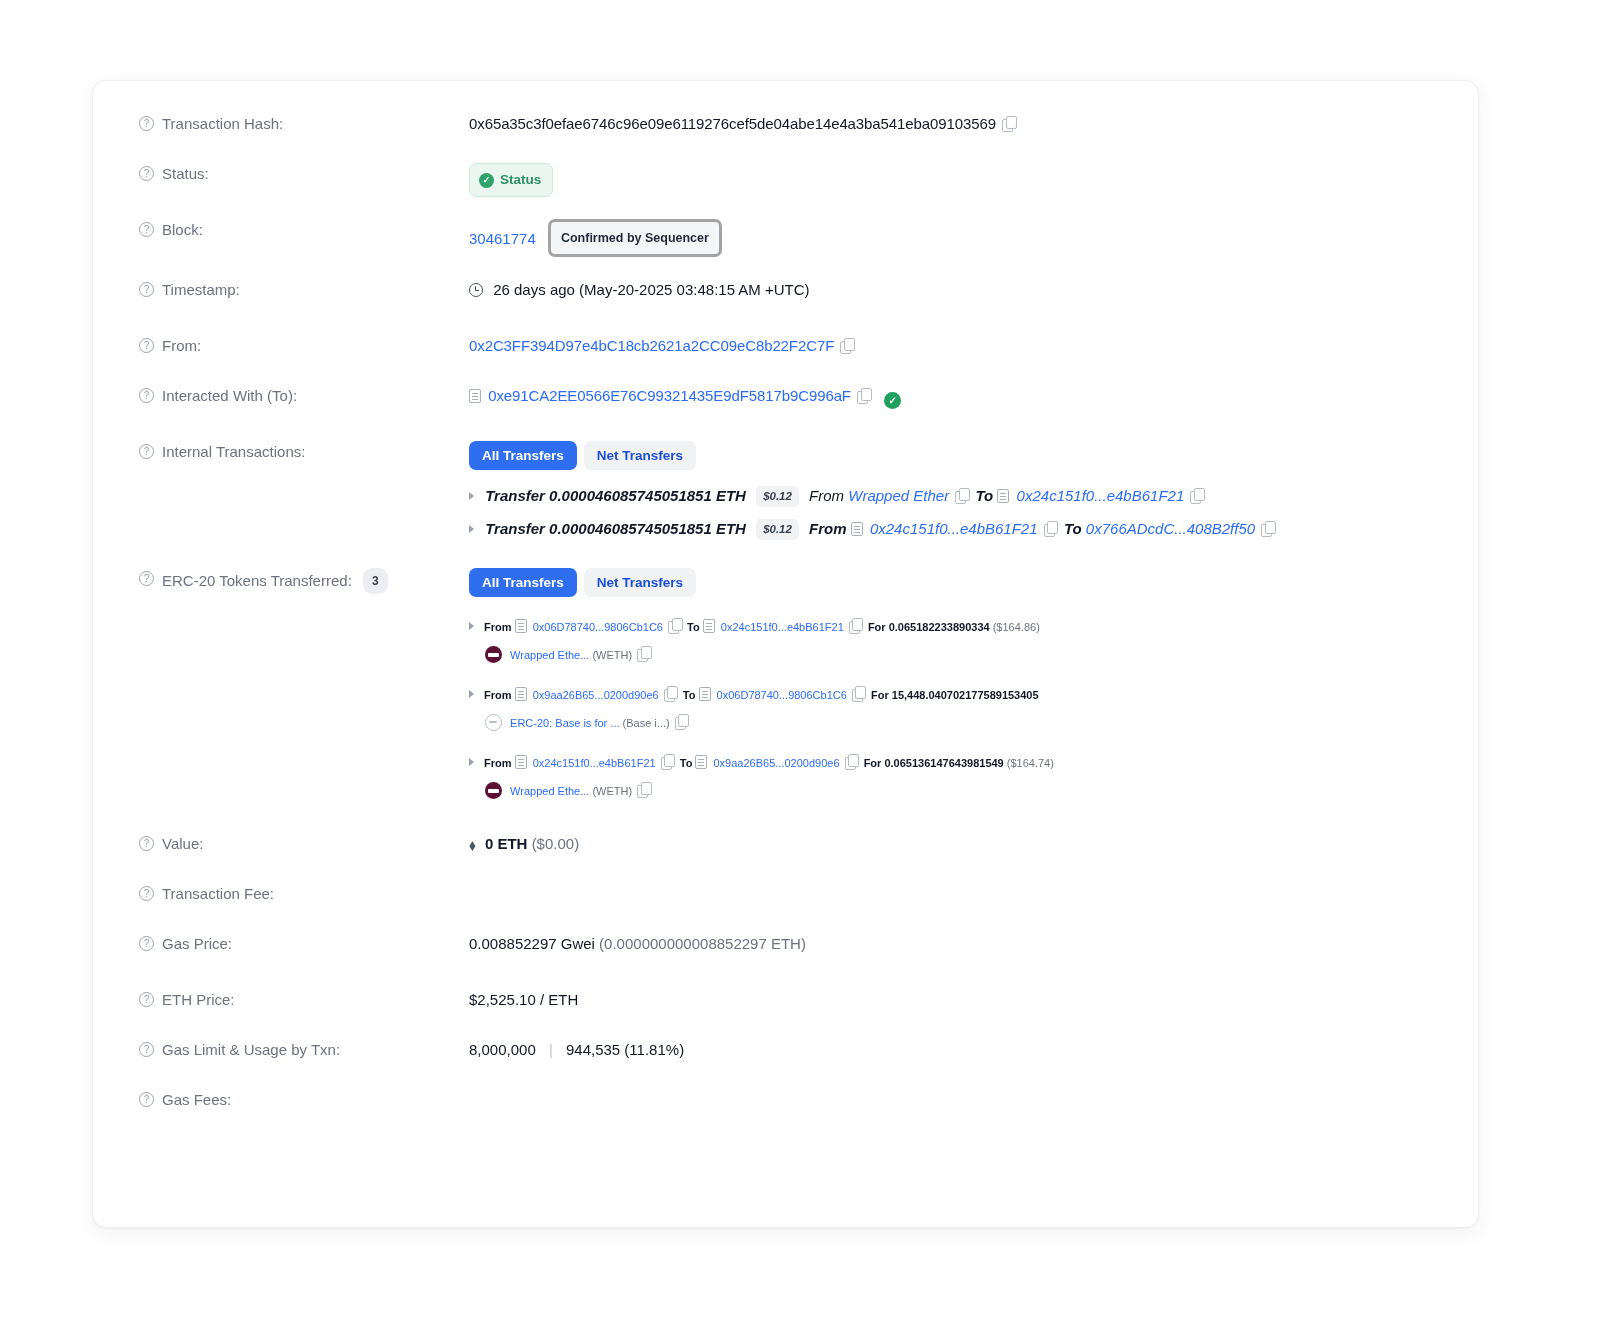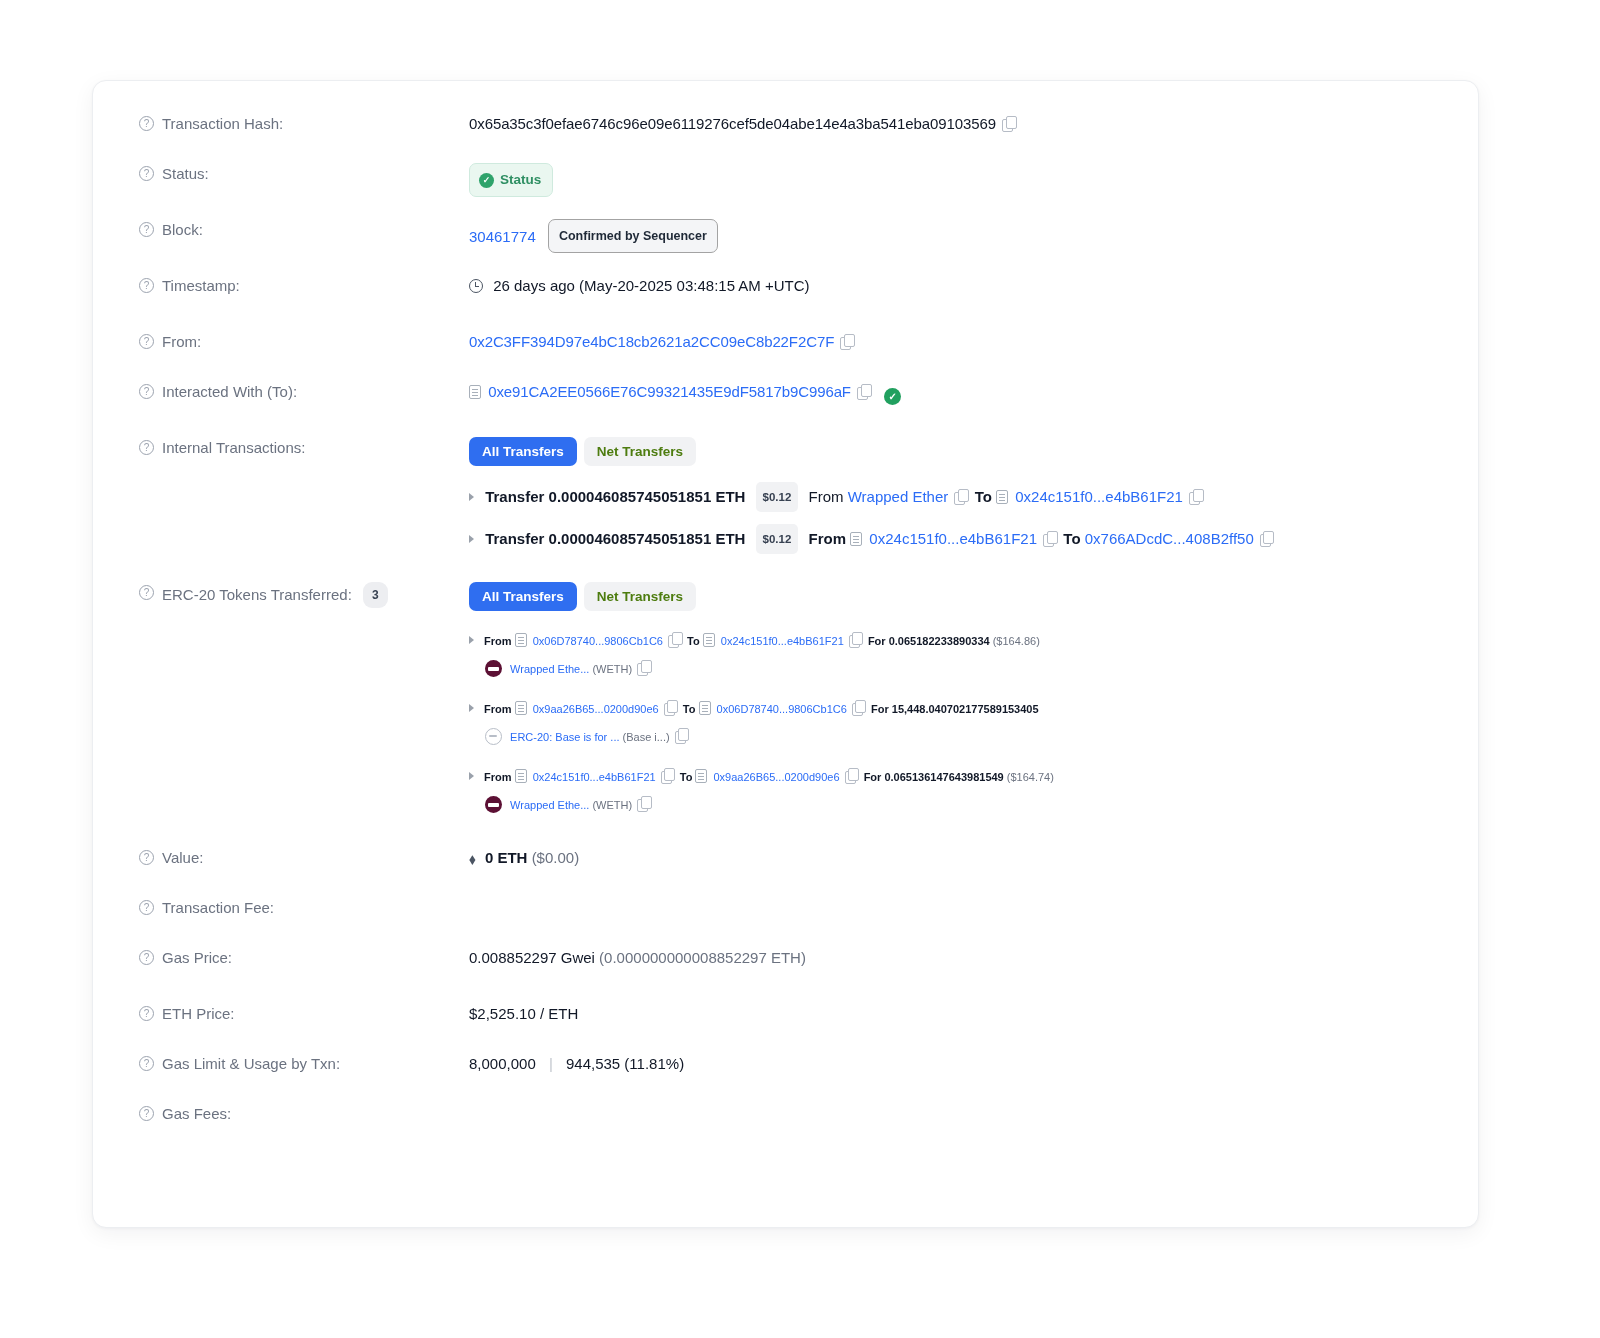--- a/index.html
+++ b/index.html
@@ -158,21 +158,21 @@
     font-size: 10px;
     line-height: 17px;
     text-align: center;
     font-weight: bold;
     margin-left: 7px;
   }
 
   .grey-chip {
     display: inline-block;
     background: #f4f5f7;
-    border: 1px solid #a3a3a3;
+    border: 3px solid #a3a3a3;
     border-radius: 7px;
     padding: 5px 10px;
     font-size: 12.5px;
     font-weight: bold;
     color: #1f2937;
     margin-left: 8px;
     vertical-align: 2px;
   }
 
   .usd-chip {
@@ -235,28 +235,29 @@
     border-radius: 7px;
     padding: 7px 13px;
     font-size: 13.5px;
     font-weight: bold;
     cursor: pointer;
     border: none;
     font-family: "Liberation Sans", sans-serif;
     text-align: center;
   }
   .tab.active { background: #2f6ef0; color: #ffffff; }
-  .tab.idle { background: #f1f2f4; color: #4d7c0f; }
+  .tab.idle { background: #f1f2f4; color: #1d4ed8; }
 
   
   .xfer {
-    line-height: 26px;
+    line-height: 17px;
     font-size: 15px;
     margin-bottom: 12px;
     white-space: nowrap;
+    font-style: italic;
   }
   .xfer:last-child { margin-bottom: 0; }
   .caret {
     display: inline-block;
     width: 0; height: 0;
     border-left: 5px solid #9aa1ab;
     border-top: 4px solid transparent;
     border-bottom: 4px solid transparent;
     margin-right: 7px;
     vertical-align: 1px;

